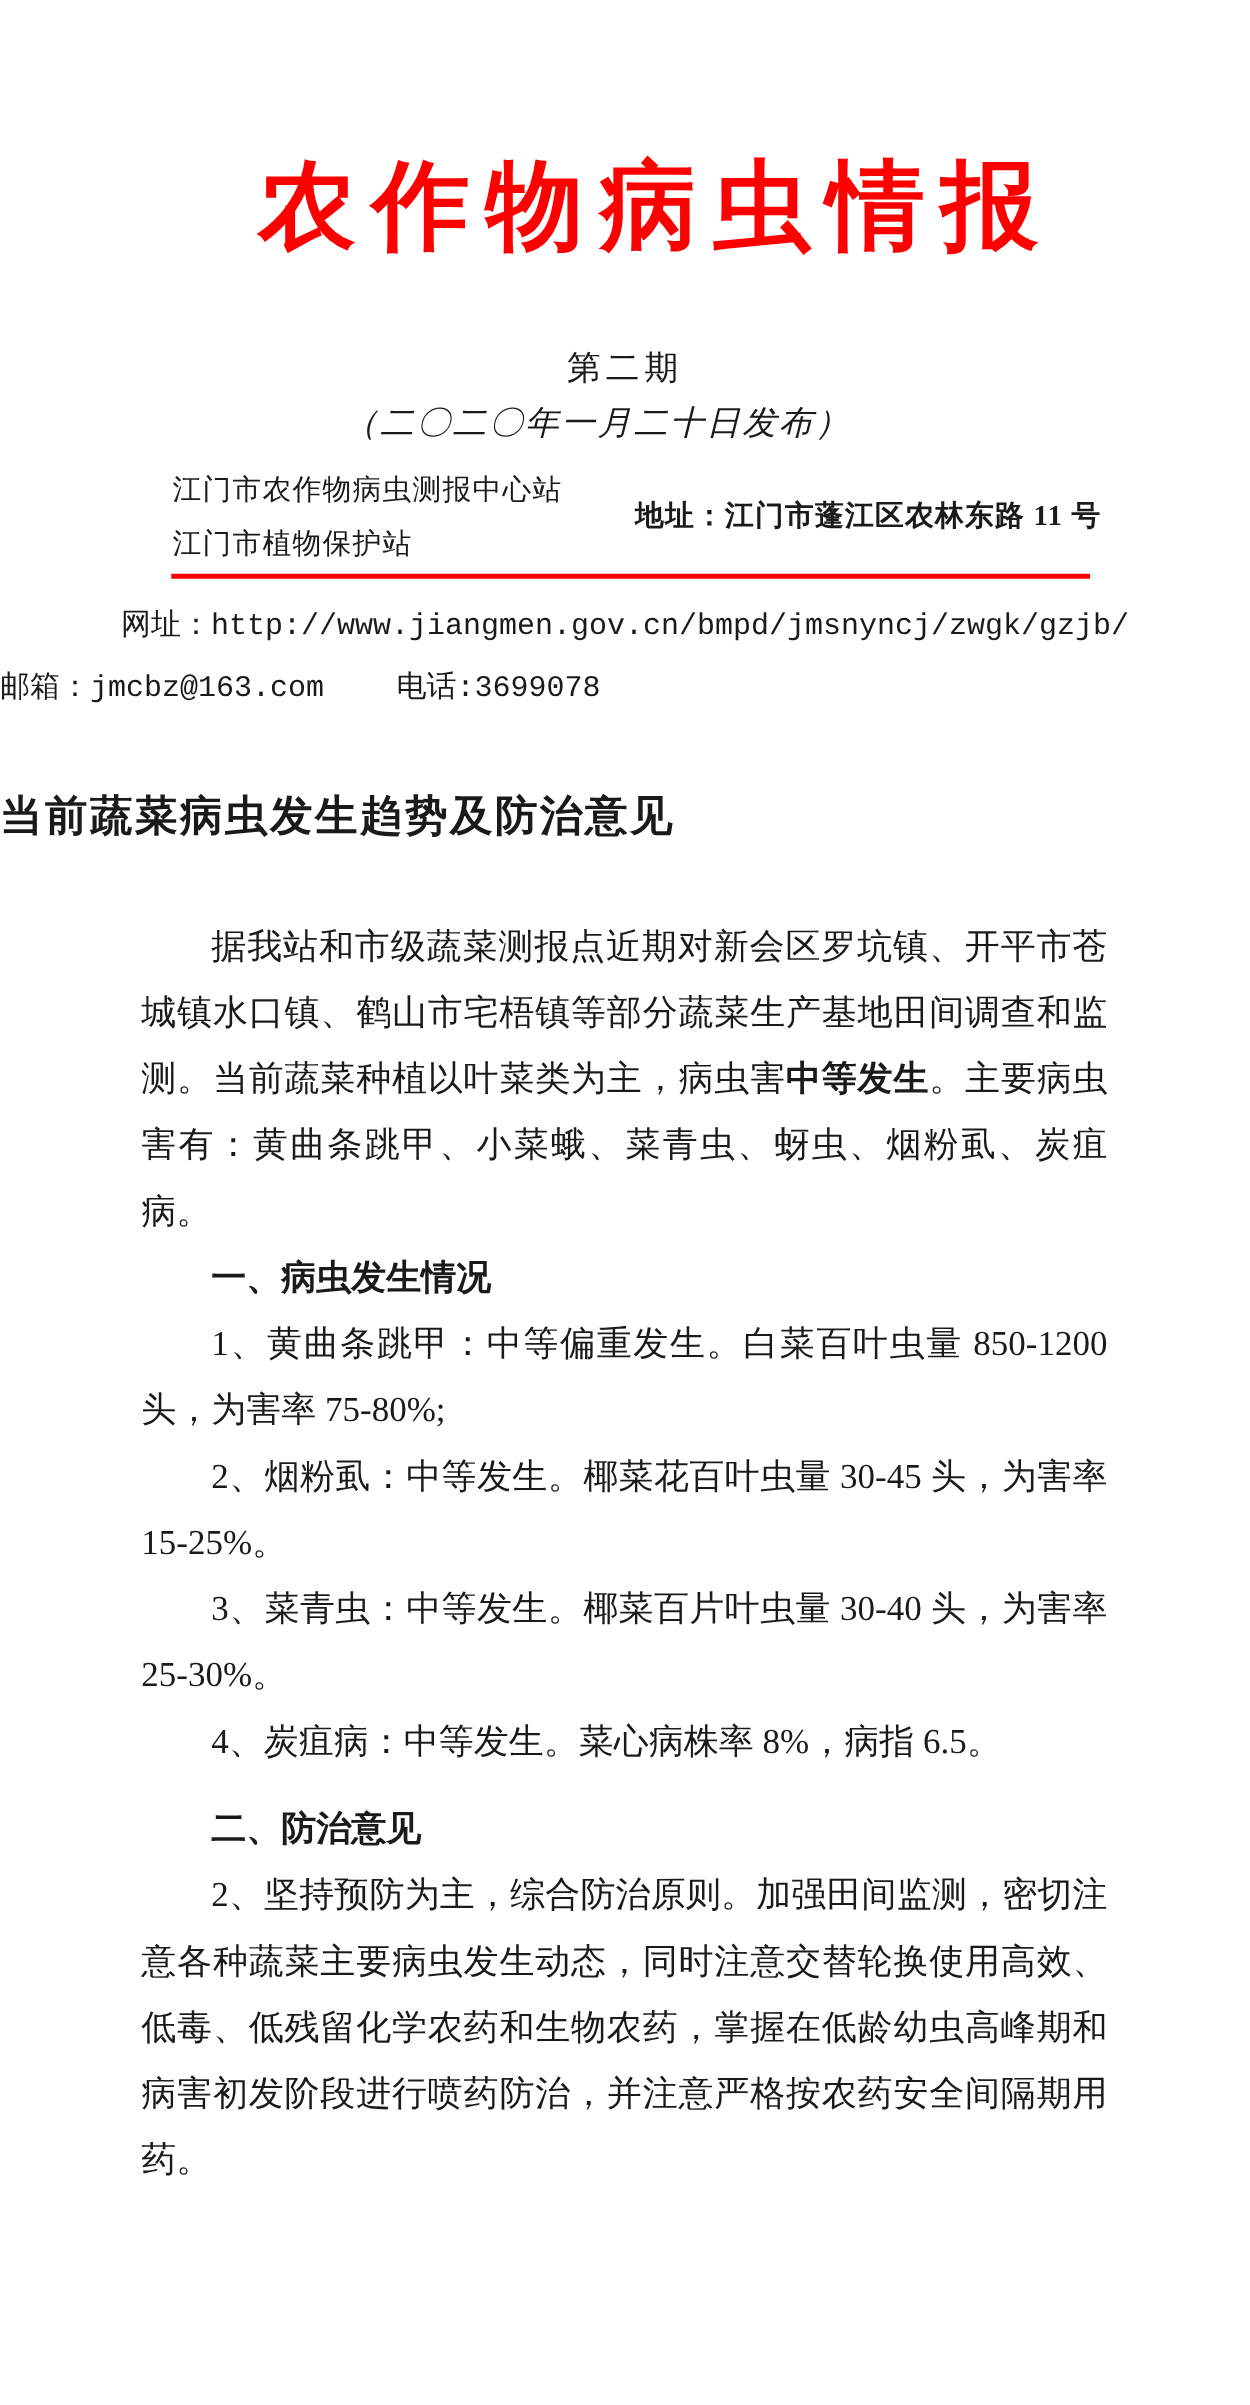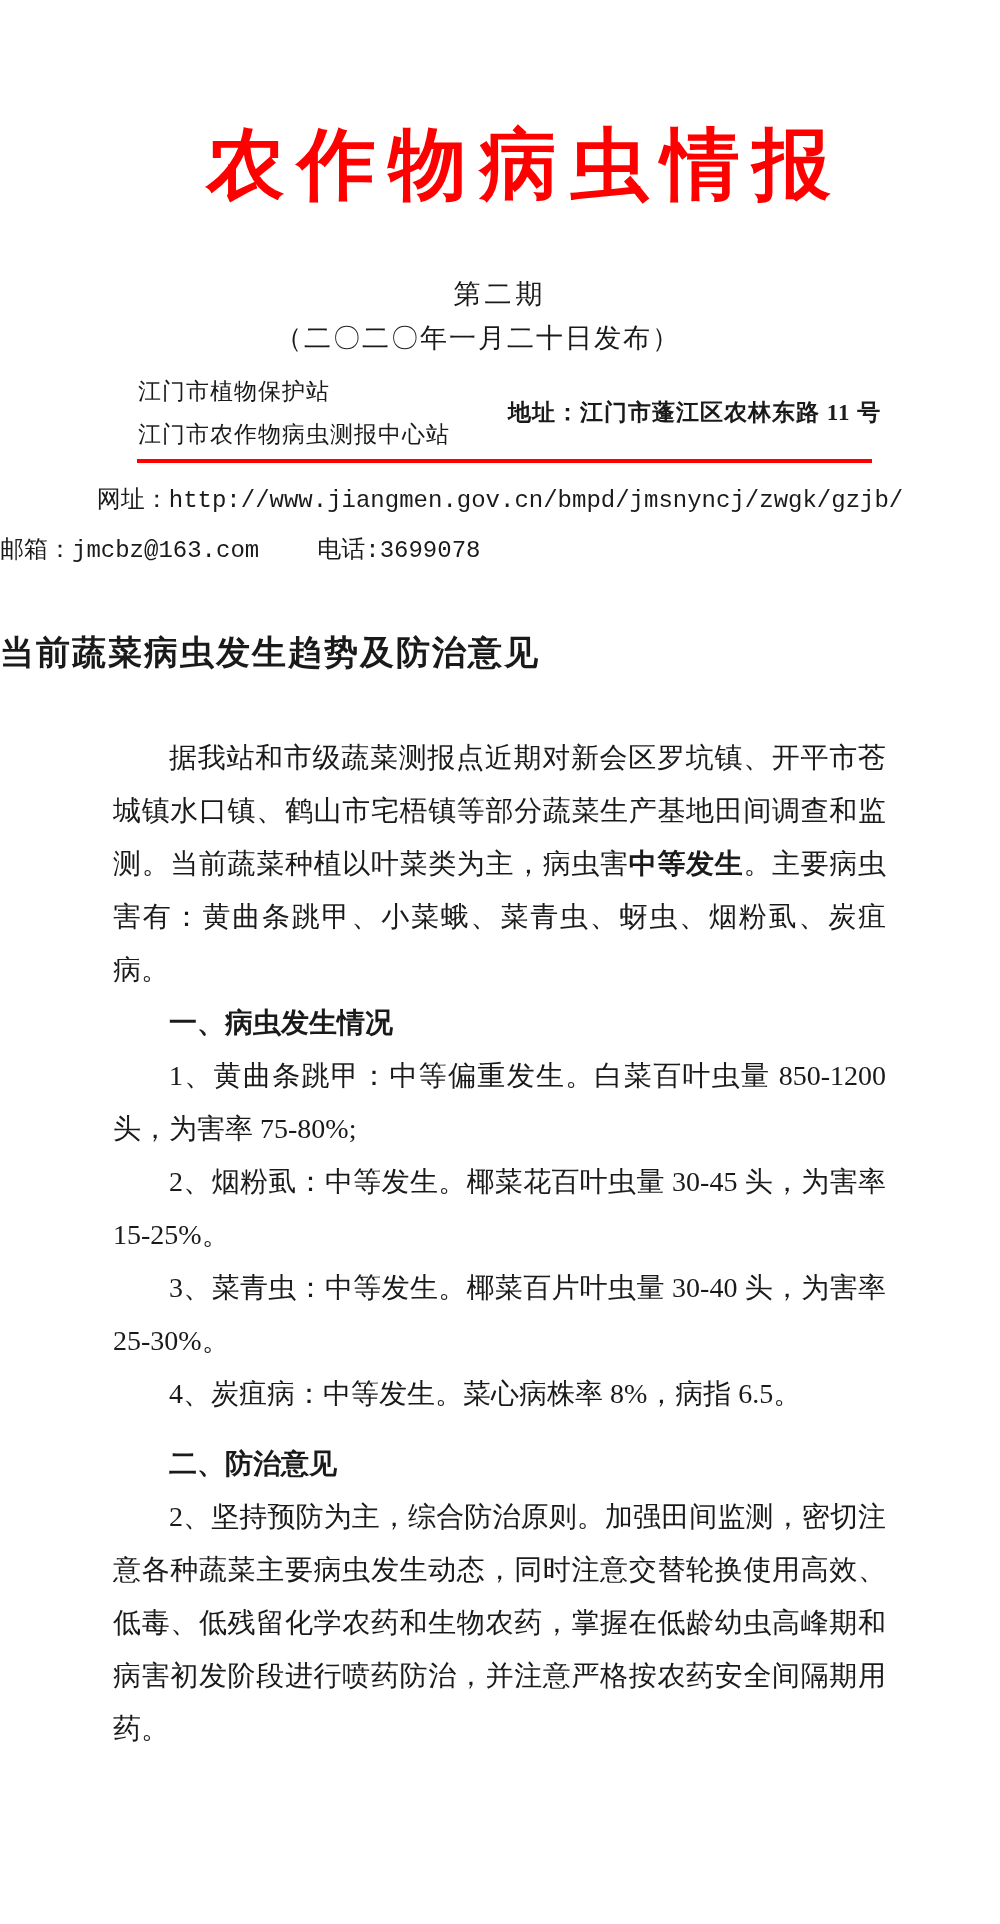--- a/index.html
+++ b/index.html
@@ -29,20 +29,21 @@
     text-align:center;
     font-size:27px;
     letter-spacing:4px;
   }
   .date-line {
     position:absolute;
     top:320px; left:0; width:956px;
     text-align:center;
     font-size:27px;
     letter-spacing:2px;
+    font-style:italic;
   }
   .org-block {
     position:absolute;
     top:370px; left:138px;
     font-size:23px;
     line-height:43px;
     letter-spacing:1px;
   }
   .address-line {
     position:absolute;
@@ -101,22 +102,22 @@
 
 <div class="page">
 
   <h1 class="masthead-title" style="color: rgb(254, 0, 0); padding-left: 25px;">农作物病虫情报</h1>
 
   <div class="issue-line">第二期</div>
 
   <div class="date-line">（二〇二〇年一月二十日发布）</div>
 
   <div class="org-block">
+    <div>江门市农作物病虫测报中心站</div>
     <div>江门市植物保护站</div>
-    <div>江门市农作物病虫测报中心站</div>
   </div>
 
   <div class="address-line">地址：江门市蓬江区农林东路 11 号</div>
 
   <div class="red-rule" style="background-color: rgb(254, 0, 0);"></div>
 
   <div class="website-line">网址：http://www.jiangmen.gov.cn/bmpd/jmsnyncj/zwgk/gzjb/</div>
 
   <div class="contact-row">
     <span class="email">邮箱：jmcbz@163.com</span><span>电话:3699078</span>

